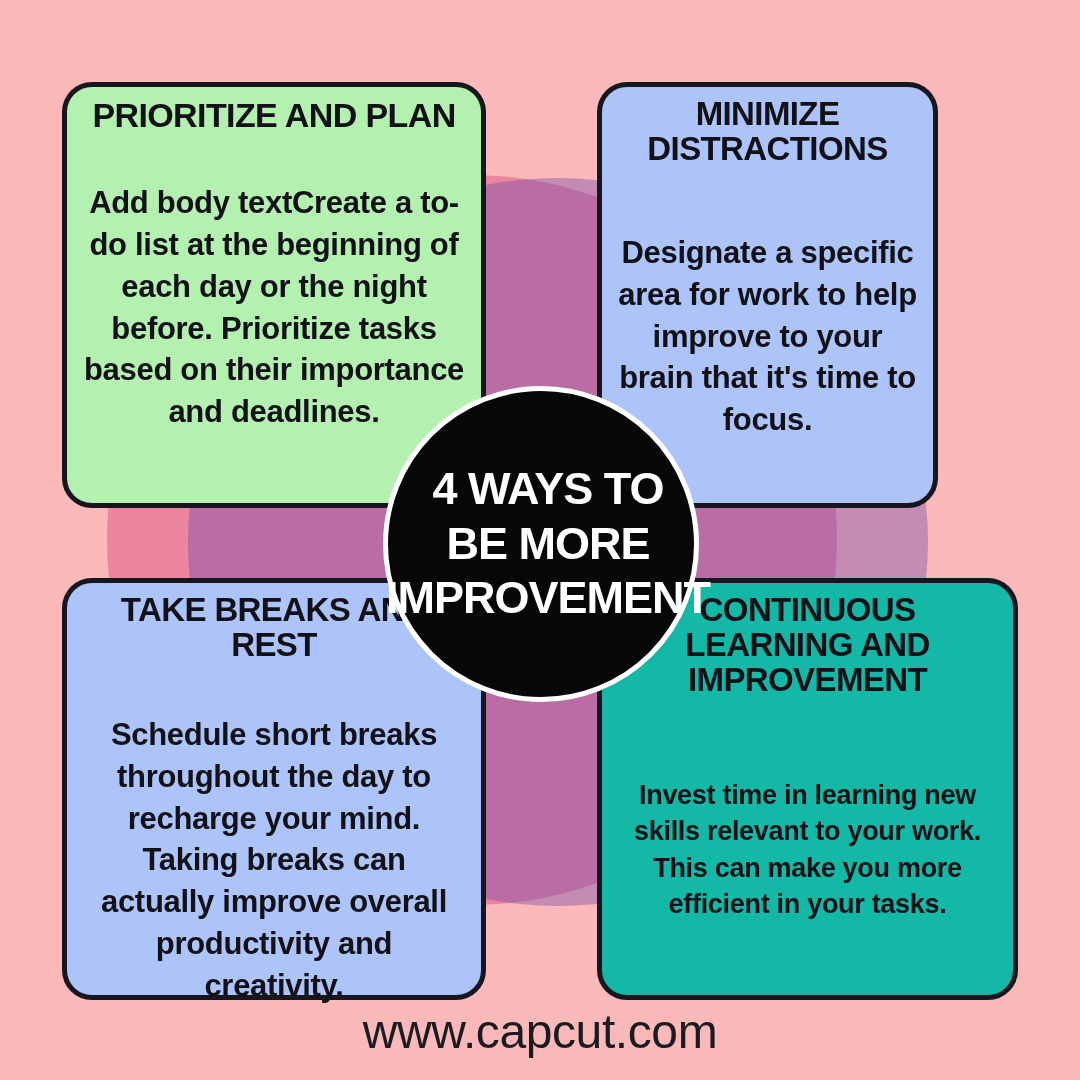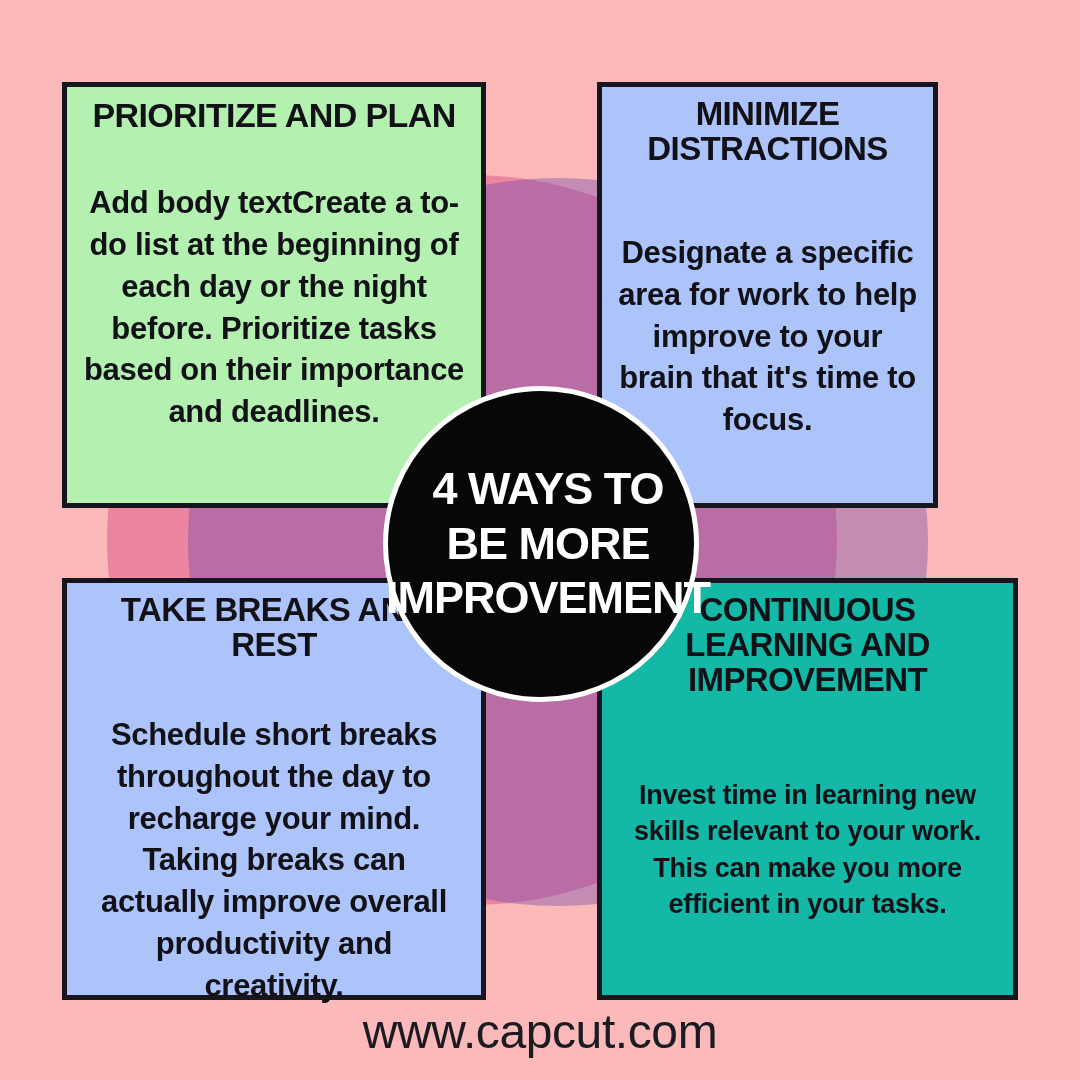--- a/index.html
+++ b/index.html
@@ -1,15 +1,15 @@
 <!DOCTYPE html>
 <html><head>
 <meta charset="utf-8">
 <style>
-  * { box-sizing: border-box; margin: 0; padding: 0; }
+  * { box-sizing: border-box; margin: 0; padding: 0; border-radius: 30px; }
 
   html, body {
     width: 1080px;
     height: 1080px;
     overflow: hidden;
   }
 
   body {
     font-family: "Liberation Sans", sans-serif;
     background: #fbb9b9;

